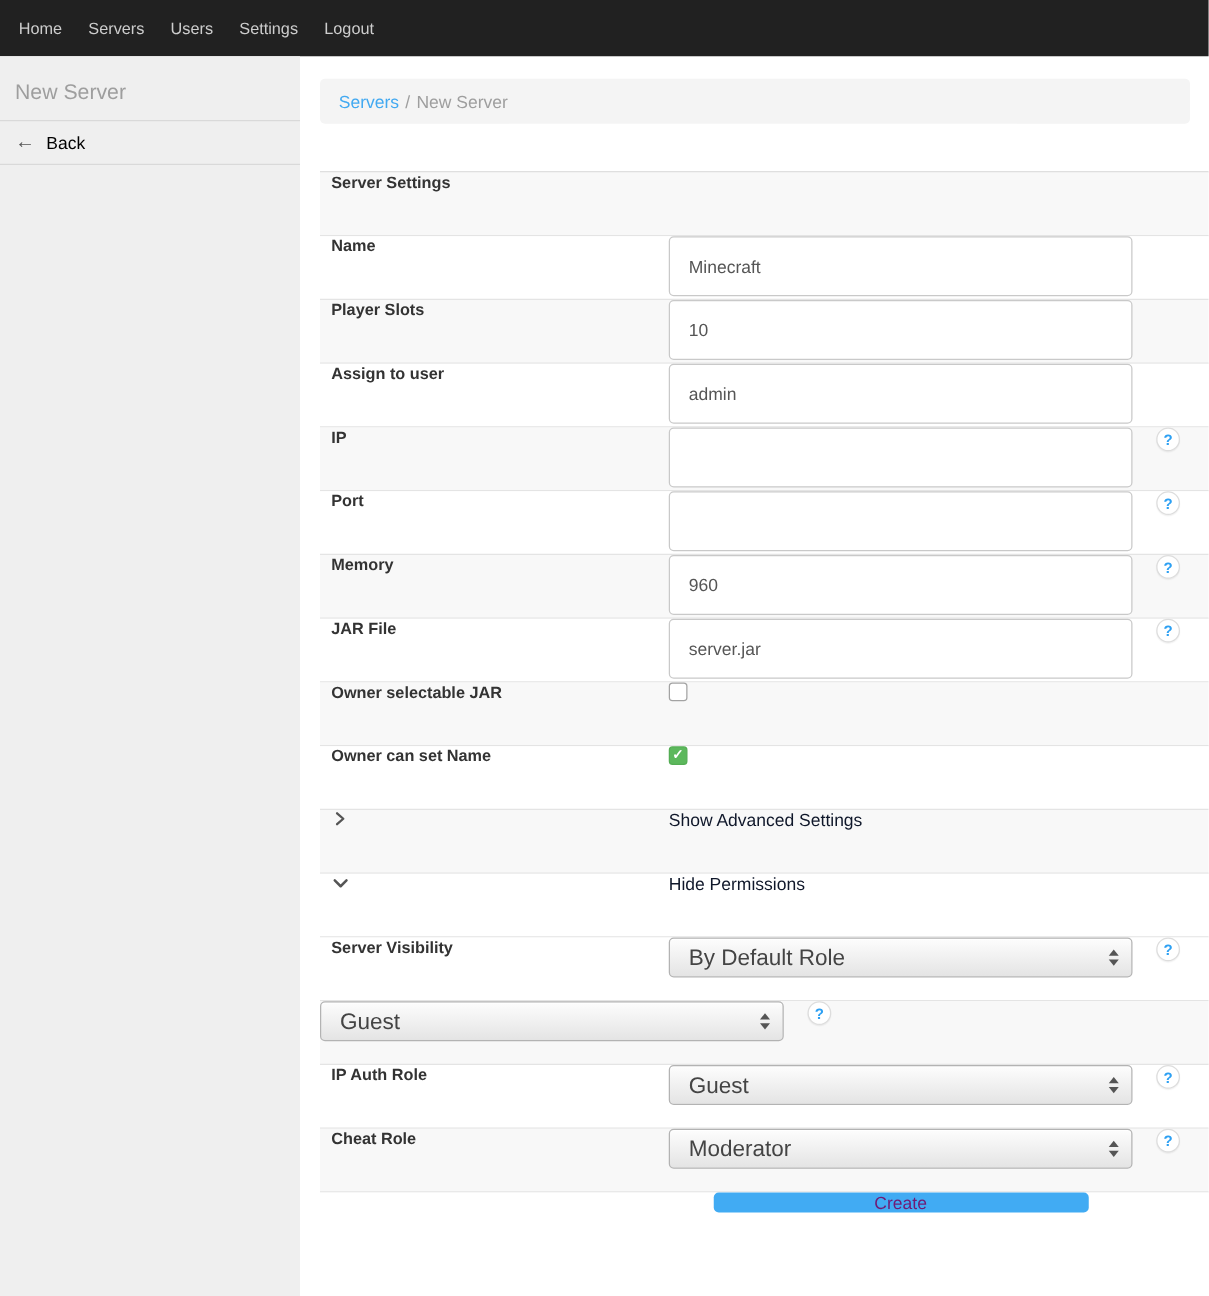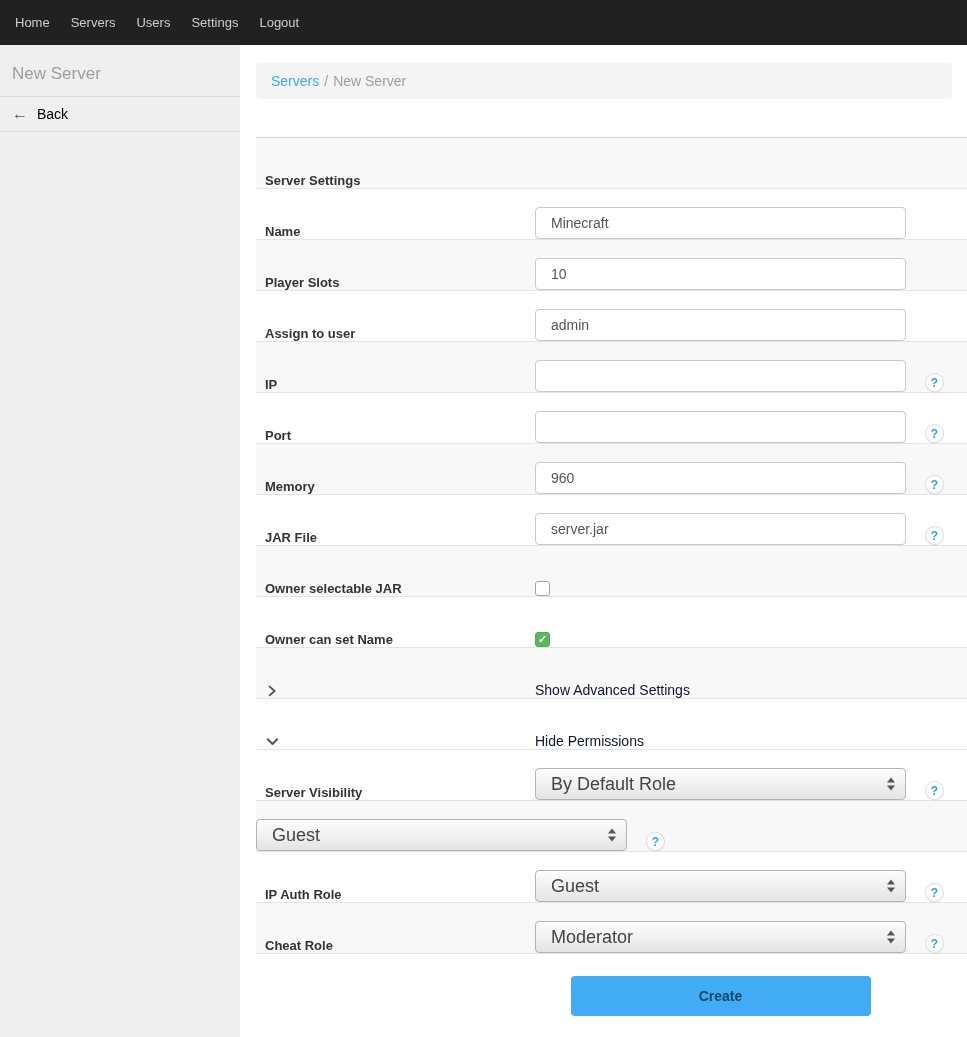--- a/index.html
+++ b/index.html
@@ -21,28 +21,28 @@
   .back-label { color:#000000; font-size:14px; }
 
   
   .main { position:absolute; top:45px; left:256px; width:711px; }
   .breadcrumb { margin-top:18px; margin-right:15px; height:36px; background:#f4f4f4;
     border-radius:4px; display:flex; align-items:center; padding-left:15px; font-size:14px; gap:5px; }
   .breadcrumb .bc-link { color:#42a9f1; cursor:pointer; }
   .breadcrumb .bc-sep, .breadcrumb .bc-current { color:#9e9e9e; }
 
   .form-table { margin-top:38px; border-top:1px solid #d5d5d5; }
-  .row { display:flex; align-items:flex-end; height:51px; border-bottom:1px solid #e4e4e4; background:#fff; }
+  .row { display:flex; align-items:flex-start; height:51px; border-bottom:1px solid #e4e4e4; background:#fff; }
   .row.gray { background:#f8f8f8; }
   .cell-label { width:279px; padding-left:9px; font-size:13px; font-weight:bold; color:#333; }
   .cell-control { width:371px; display:flex; align-items:center; }
   .cell-control.center { justify-content:center; }
   .cell-help { margin-left:19px; display:flex; align-items:center; }
 
-  .text-input { width:371px; height:32px; border:1px solid #c9c9c9; border-radius:4px;
+  .text-input { width:371px; height:48px; border:1px solid #c9c9c9; border-radius:4px;
     padding:0 15px; font-size:14px; color:#555; background:#fff; font-family:inherit; outline:none; }
 
   .help-badge { width:19px; height:19px; border:1px solid #ddd; border-radius:50%; background:#fff;
     color:#2da0f3; font-size:12px; font-weight:bold; display:flex; align-items:center;
     justify-content:center; cursor:pointer; box-shadow:0 1px 1px rgba(0,0,0,.06); }
 
   .checkbox { width:15px; height:15px; border:1px solid #a3a3a3; border-radius:3px; background:#fff;
     display:inline-flex; align-items:center; justify-content:center; cursor:pointer; }
   .checkbox .tick { display:none; color:#fff; font-size:11px; font-weight:bold; line-height:1; }
   .checkbox.checked { background:#5cb85c; border-color:#54ad54; }
@@ -56,22 +56,22 @@
     display:flex; align-items:center; padding:0 28px 0 15px; font-size:18px; color:#444;
     cursor:pointer; box-shadow:inset 0 1px 0 rgba(255,255,255,.8); }
   .select-arrows { position:absolute; right:10px; top:50%; transform:translateY(-50%);
     display:flex; flex-direction:column; gap:3px; }
   .select-arrows .tri-up { width:0; height:0; border-left:4px solid transparent;
     border-right:4px solid transparent; border-bottom:5px solid #555; }
   .select-arrows .tri-down { width:0; height:0; border-left:4px solid transparent;
     border-right:4px solid transparent; border-top:5px solid #555; }
 
   .row.create-row { height:62px; border-bottom:none; background:#fff; }
-  .create-btn { width:300px; height:40px; background:#41abf3; border:none; border-radius:4px;
-    color:#0c4a6e; font-size:14px; font-weight:bold; cursor:pointer; font-family:inherit; }
+  .create-btn { width:300px; height:16px; background:#41abf3; border:none; border-radius:4px;
+    color:#701a75; font-size:14px; font-weight:normal; cursor:pointer; font-family:inherit; }
 </style>
 </head>
 <body>
 
 <nav class="navbar">
   <span class="nav-item">Home</span>
   <span class="nav-item">Servers</span>
   <span class="nav-item">Users</span>
   <span class="nav-item">Settings</span>
   <span class="nav-item">Logout</span>

